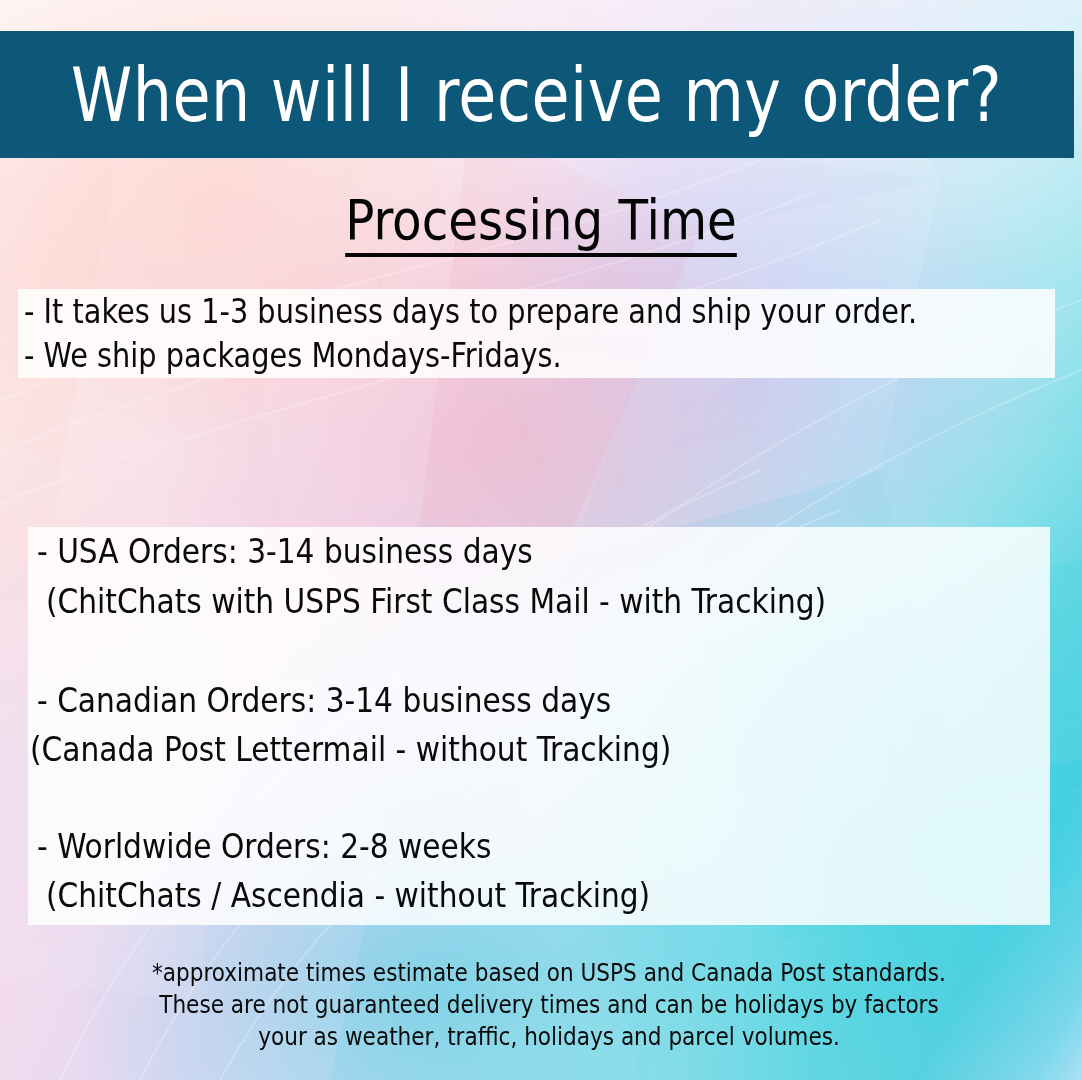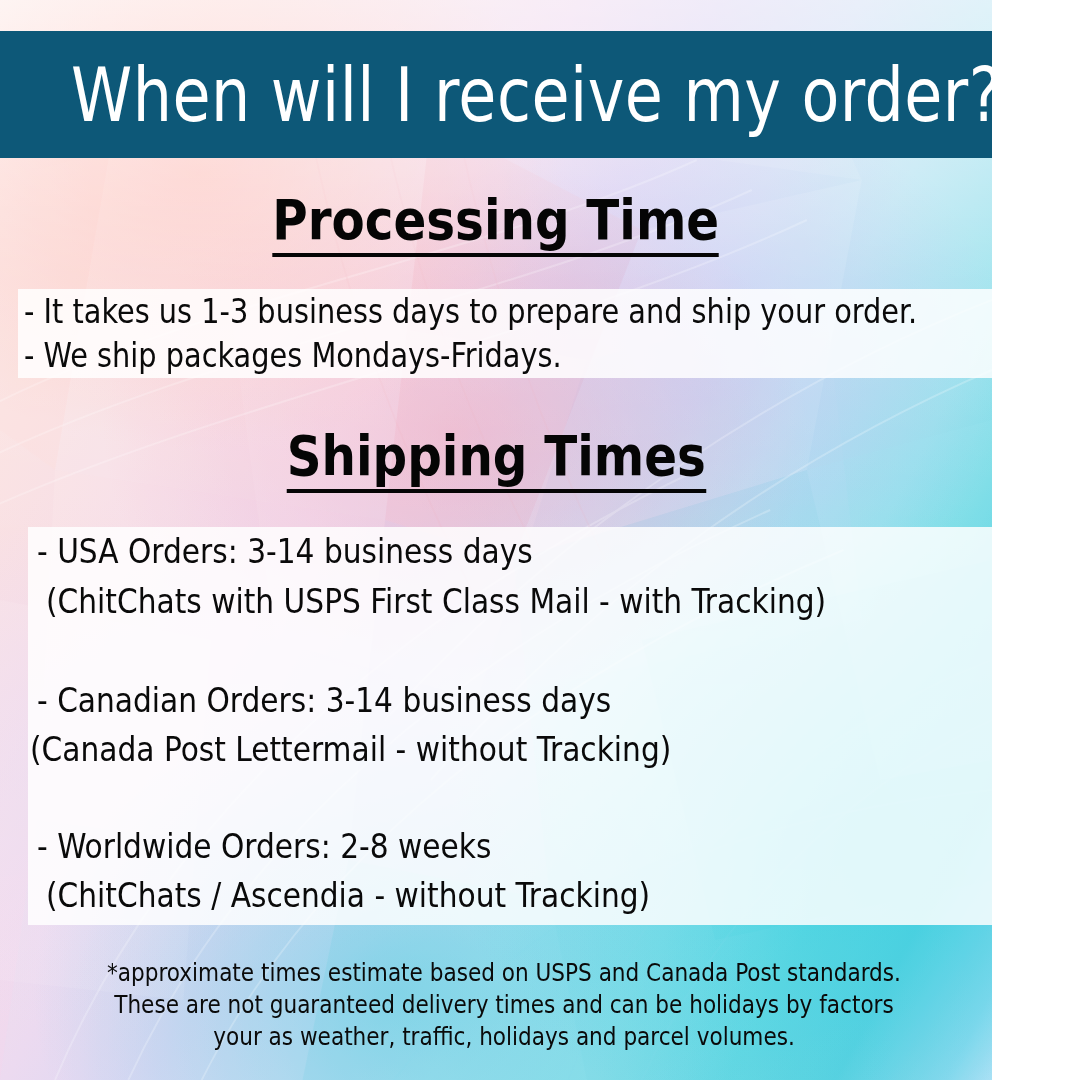--- a/index.html
+++ b/index.html
@@ -4,21 +4,21 @@
 <title>Shipping Info Graphic</title>
 <style>
   html, body {
     margin: 0;
     padding: 0;
     background: #ffffff;
   }
 
   #canvas {
     position: relative;
-    width: 992px;
+    width: 1082px;
     height: 1080px;
     overflow: hidden;
     font-family: "DejaVu Sans", "Liberation Sans", sans-serif;
     background: #15803d;
   }
 
   
   .bg-layer {
     position: absolute;
     inset: 0;
@@ -92,21 +92,21 @@
   }
 
   
   .section-heading {
     position: absolute;
     width: 100%;
     text-align: center;
     color: #050505;
     font-family: "DejaVu Sans Condensed", "Liberation Sans Narrow", "Liberation Sans", sans-serif;
     font-size: 56px;
-    font-weight: 700;
+    font-weight: 400;
     line-height: 1;
     white-space: nowrap;
   }
   .section-heading span.u {
     display: inline-block;
     border-bottom: 4px solid #050505;
     padding-bottom: 5px;
     transform: scaleX(0.96);
   }
 
@@ -248,23 +248,20 @@
 
   <div class="section-heading" id="heading-processing">
     <span class="u">Processing Time</span>
   </div>
 
   <div class="panel" id="panel-processing"></div>
 
   <div class="body-line" id="proc-line-1">- It takes us 1-3 business days to prepare and ship your order.</div>
   <div class="body-line" id="proc-line-2">- We ship packages Mondays-Fridays.</div>
 
-  <div class="section-heading" id="heading-shipping">
-    <span class="u">Shipping Times</span>
-  </div>
 
   <div class="panel" id="panel-shipping"></div>
 
   <div class="ship-line" id="usa-line-1">- USA Orders: 3-14 business days</div>
   <div class="ship-line" id="usa-line-2">(ChitChats with USPS First Class Mail - with Tracking)</div>
 
   <div class="ship-line" id="can-line-1">- Canadian Orders: 3-14 business days</div>
   <div class="ship-line" id="can-line-2">(Canada Post Lettermail - without Tracking)</div>
 
   <div class="ship-line" id="wwd-line-1">- Worldwide Orders: 2-8 weeks</div>

